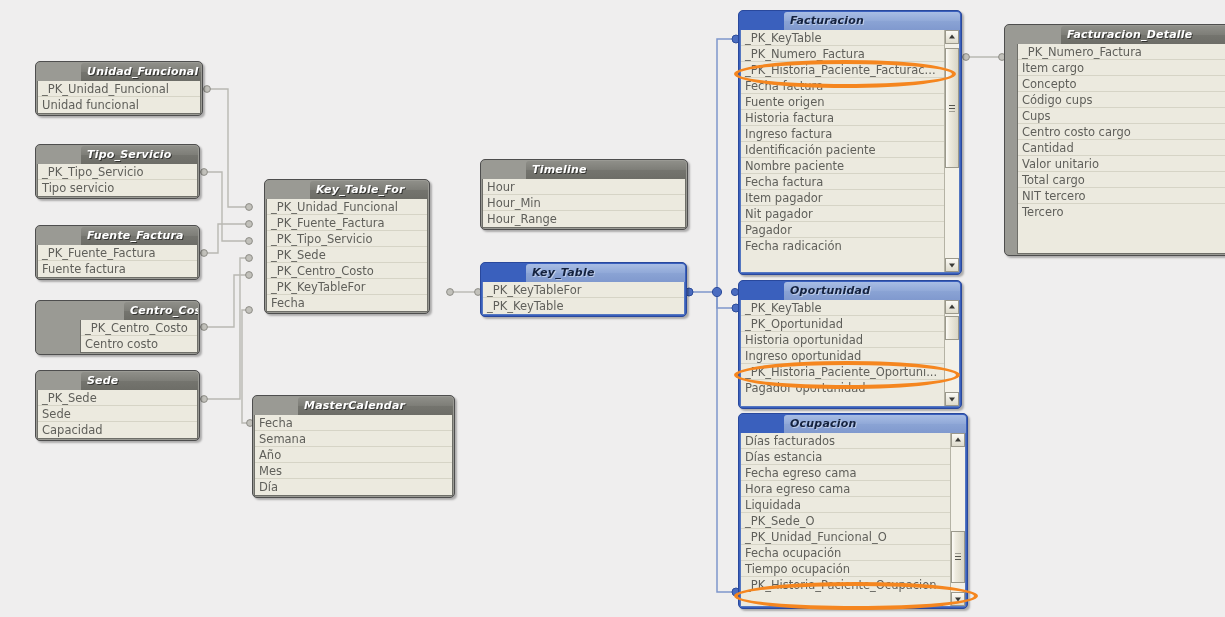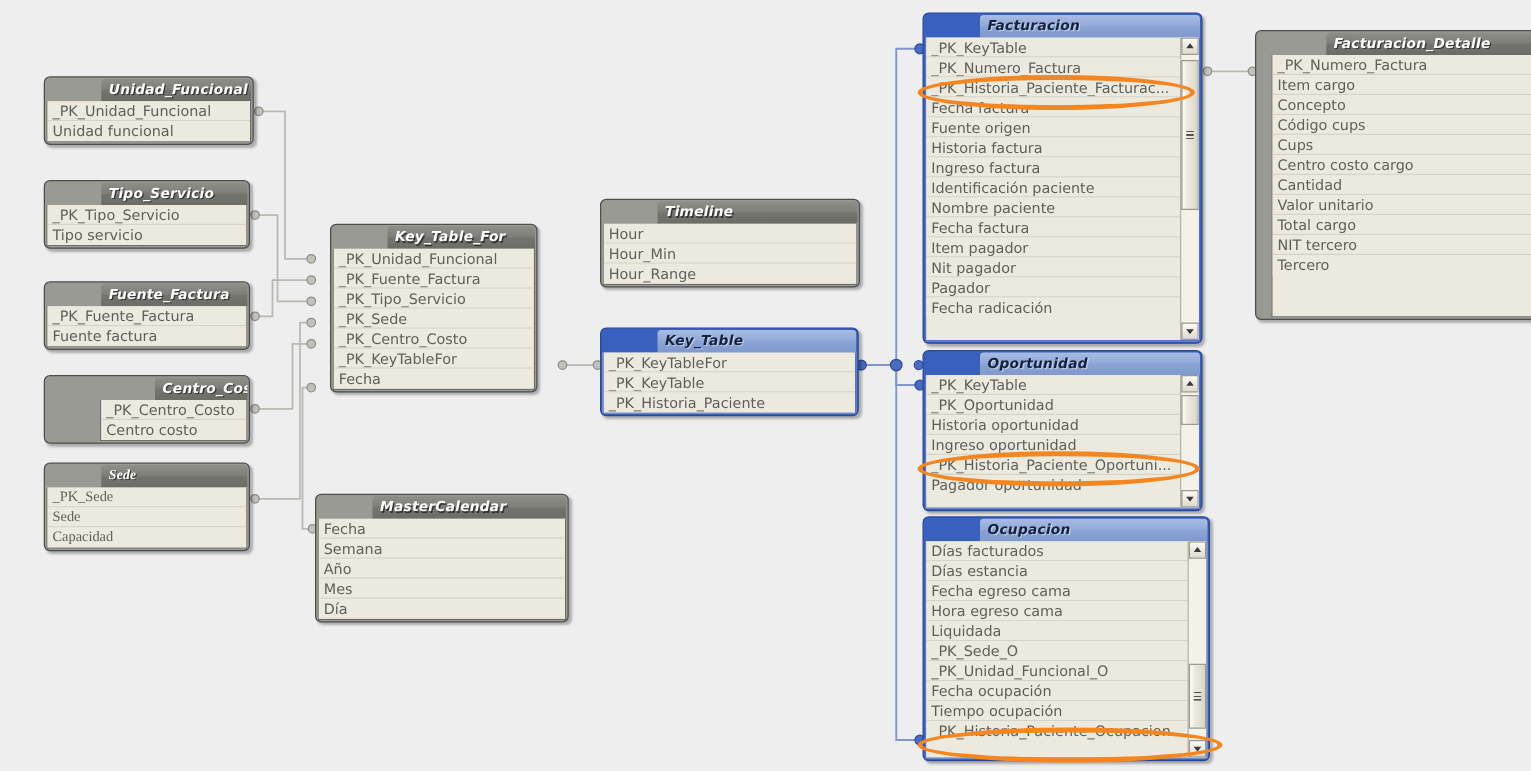--- a/index.html
+++ b/index.html
@@ -247,21 +247,21 @@
   <div class="tbl gray" style="left:35px;top:300px;width:165px;padding-left:44px;">
     <div class="hdr">Centro_Costo</div>
     <div class="body">
       <div class="rows">
         <div class="row">_PK_Centro_Costo</div>
         <div class="row">Centro costo</div>
       </div>
     </div>
   </div>
 
-  <div class="tbl gray" style="left:35px;top:370px;width:165px;font-family:Liberation Serif, serif;">
+  <div class="tbl gray" style="left:35px;top:370px;width:165px;">
     <div class="hdr">Sede</div>
     <div class="body">
       <div class="rows">
         <div class="row">_PK_Sede</div>
         <div class="row">Sede</div>
         <div class="row">Capacidad</div>
       </div>
     </div>
   </div>
 
@@ -303,21 +303,20 @@
       </div>
     </div>
   </div>
 
   <div class="tbl blue" style="left:480px;top:262px;width:207px;">
     <div class="hdr">Key_Table</div>
     <div class="body">
       <div class="rows">
         <div class="row">_PK_KeyTableFor</div>
         <div class="row">_PK_KeyTable</div>
-        <div class="row">_PK_Historia_Paciente</div>
       </div>
     </div>
   </div>
 
   <div class="tbl blue" style="left:738px;top:10px;width:224px;">
     <div class="hdr">Facturacion</div>
     <div class="body" style="height:242px;">
       <div class="rows scrolled">
         <div class="row">_PK_KeyTable</div>
         <div class="row">_PK_Numero_Factura</div>

